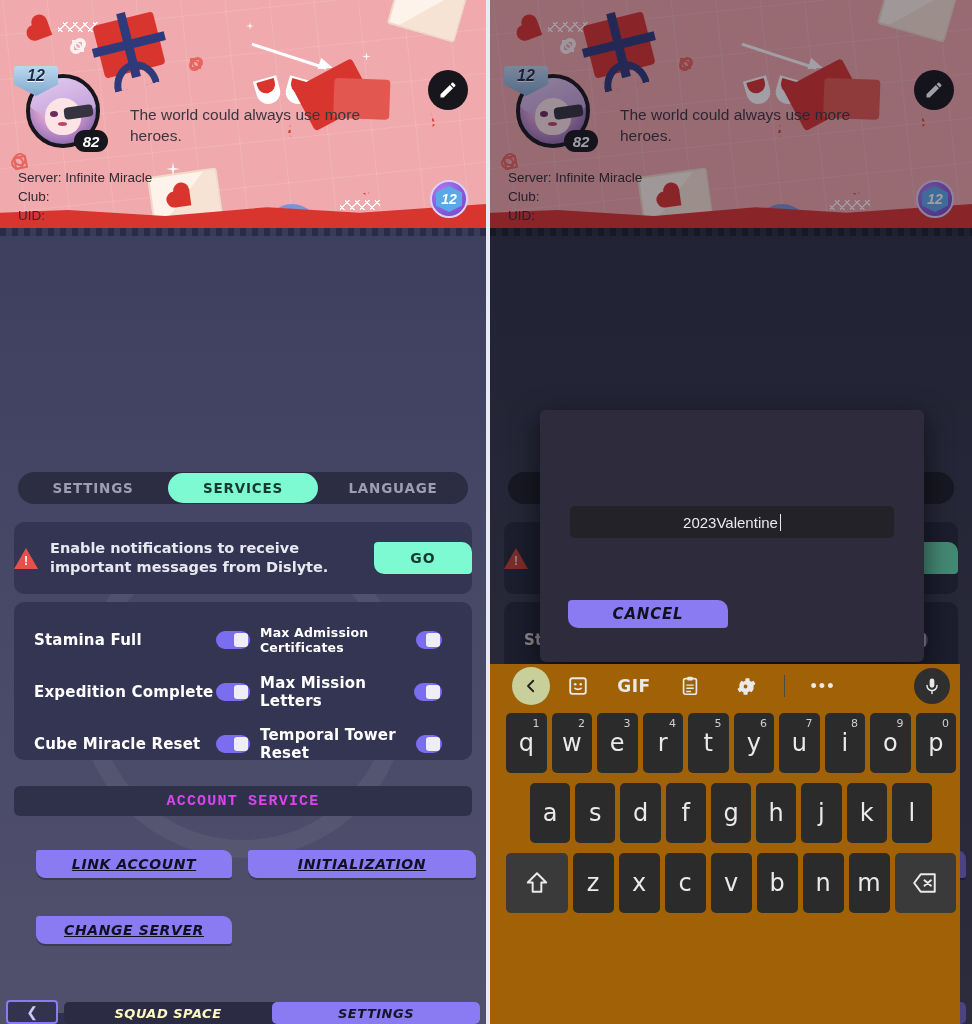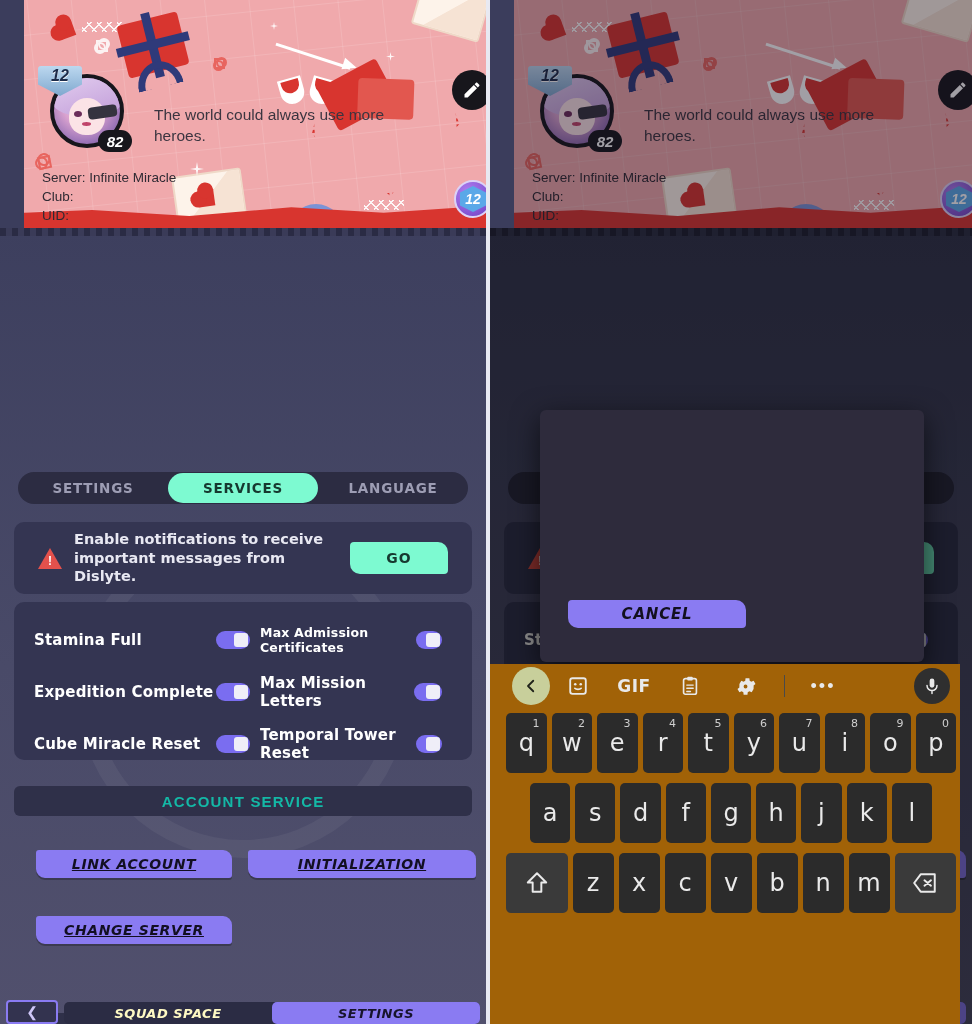--- a/index.html
+++ b/index.html
@@ -8,21 +8,21 @@
   .screen{ position:relative; width:972px; height:1024px; display:flex; }
 
   .panel{ position:relative; height:1024px; overflow:hidden; background:#3b3d5c; }
   .panel.left{ width:486px; }
   .divider{ width:4px; height:1024px; background:#e8e9f2; }
   .panel.right{ width:482px; }
 
   
   .banner{ position:relative; height:228px; width:100%;
     background:#f0a9ac;
-    overflow:hidden;margin-left:24px; }
+    overflow:hidden; }
   .banner .grid{ position:absolute; inset:0;
     background-image:
       linear-gradient(rgba(255,255,255,.13) 1px, transparent 1px),
       linear-gradient(90deg, rgba(255,255,255,.13) 1px, transparent 1px);
     background-size:34px 34px; transform:rotate(-6deg) scale(1.3); }
   .banner .redwave{ position:absolute; left:0; right:0; bottom:0; height:40px;
     background:#d8352f; clip-path:polygon(0 62%,14% 55%,34% 70%,55% 48%,74% 62%,100% 40%,100% 100%,0 100%); }
   .banner .deco{ position:absolute; pointer-events:none; }
 
   .gift-box{ left:98px; top:18px; width:62px; height:54px; transform:rotate(-14deg); }
@@ -146,21 +146,21 @@
   .top-strip{ position:absolute; left:0; right:0; top:0; height:8px;
     background:repeating-linear-gradient(90deg,#2a2b44 0 6px,#3a3b58 6px 12px); }
 
   .tabs{ position:absolute; left:18px; right:18px; top:244px; height:32px;
     background:#2c2c42; border-radius:16px; display:flex; align-items:center; }
   .tab{ flex:1; text-align:center; font-size:13.5px; font-weight:bold; letter-spacing:.8px;
     color:#9d9db4; font-family:"DejaVu Sans", sans-serif; padding:7px 0; }
   .tab.active{ background:#7dfad1; color:#16382f; border-radius:16px; }
 
   .card{ position:absolute; left:14px; right:14px; background:#343552; border-radius:10px; }
-  .notif{ top:294px; height:72px; display:flex; align-items:center; padding:0 24px; gap:12px; }
+  .notif{ top:294px; height:72px; display:flex; align-items:center; padding:0 0; gap:12px; }
   .warn-tri{ width:0;height:0; border-left:12px solid transparent; border-right:12px solid transparent;
     border-bottom:21px solid #e4514c; position:relative; flex:0 0 auto; }
   .warn-tri:after{ content:"!"; position:absolute; left:-2px; top:6px; width:4px; color:#fff;
     font-size:12px; font-weight:bold; }
   .notif-txt{ flex:1; color:#e8e8f2; font-size:14.5px; font-weight:bold; line-height:1.28;
     font-family:"DejaVu Sans", sans-serif; }
   .go-btn{ width:98px; height:32px; background:#7dfad1; border-radius:4px 10px 4px 10px;
     color:#16382f; font-weight:bold; font-size:14px; display:flex; align-items:center;
     justify-content:center; letter-spacing:1px; font-family:"DejaVu Sans", sans-serif; }
 
@@ -173,22 +173,22 @@
     letter-spacing:.2px; }
   .tlabel.sm{ font-size:12.5px; }
   .sw{ width:34px; height:18px; border-radius:9px; background:#7a6df0; position:relative;
     margin-left:auto; margin-right:10px; }
   .sw i{ position:absolute; right:2px; top:2px; width:14px;height:14px; background:#efeef8;
     border-radius:3px; }
   .tcell.c2 .sw{ margin-left:8px; }
 
   .section-hdr{ position:absolute; left:14px; right:14px; height:30px; background:#2f3049;
     border-radius:6px; display:flex; align-items:center; justify-content:center;
-    color:#14b8a6; font-weight:bold; font-size:15px; letter-spacing:1.2px;
-    font-family:Liberation Sans, sans-serif; }
+    color:#d946ef; font-weight:bold; font-size:15px; letter-spacing:1.2px;
+    font-family:Liberation Mono, monospace; }
   .hdr-account{ top:558px; }
   .hdr-game{ top:785px; }
 
   .btn{ position:absolute; height:28px; background:#8a7bf2; border-radius:3px 9px 3px 9px;
     display:flex; align-items:center; justify-content:center;
     color:#120f22; font-weight:bold; font-style:italic; font-size:14px; letter-spacing:.6px;
     font-family:"DejaVu Sans", sans-serif; box-shadow:0 2px 0 rgba(0,0,0,.25);text-decoration:underline; }
   .bL{ left:36px; width:196px; } .bR{ left:248px; width:228px; }
   .r1{ top:622px; } .r2{ top:688px; }
 
@@ -209,21 +209,21 @@
 
   .dialog{ position:absolute; left:50px; top:410px; width:384px; height:252px;
     background:#2e2b3c; border-radius:6px; box-shadow:0 8px 28px rgba(0,0,0,.6); }
   .dialog h2{ text-align:center; margin-top:16px; color:#fff; font-size:17px; font-weight:bold;
     letter-spacing:1.6px; font-family:"DejaVu Sans", sans-serif; }
   .code-input{ position:absolute; left:30px; top:96px; width:324px; height:32px;
     background:#232228; border-radius:5px; display:flex; align-items:center; justify-content:center; }
   .code-input span{ color:#e9e9ee; font-size:15px; }
   .caret{ display:inline-block; width:1px; height:17px; background:#e9e9ee; margin-left:2px;
     vertical-align:-3px; }
-  .dlg-btn{ position:absolute; top:190px; width:178px; height:28px; border-radius:4px 10px 4px 10px;
+  .dlg-btn{ position:absolute; top:190px; width:160px; height:28px; border-radius:4px 10px 4px 10px;
     display:flex; align-items:center; justify-content:center; font-weight:bold; font-style:italic;
     font-size:15px; letter-spacing:.8px; color:#12101f; font-family:"DejaVu Sans", sans-serif; }
   .dlg-cancel{ left:28px; background:#8a7bf2; }
   .dlg-confirm{ left:200px; background:#7dfad1; }
 
   
   .kb{ position:absolute; left:0; right:12px; bottom:0; height:360px; background:#a16207;padding-left:12px; }
   .kb-top{ height:44px; display:flex; align-items:center; padding:0 10px; gap:0; }
   .kb-back{ width:38px; height:38px; border-radius:50%; background:#c8cf9b;
     display:flex; align-items:center; justify-content:center; }
@@ -562,20 +562,24 @@
         <div class="navbar">
           <div class="navtab">SQUAD SPACE</div>
           <div class="navtab active">SETTINGS</div>
         </div>
       </div>
 
       <div class="dim"></div>
     </div>
 
     <div class="dialog">
+      <div class="code-input">
+        <span>2023Valentine</span>
+          <span class="caret"></span>
+      </div>
       <div class="dlg-btn dlg-cancel">CANCEL</div>
     </div>
 
     <div class="kb">
       <div class="kb-top">
         <div class="kb-back">
           <svg viewBox="0 0 24 24">
               <path d="M15 5 8 12l7 7" stroke="#20231a" stroke-width="2.4" fill="none" stroke-linecap="round" stroke-linejoin="round"></path>
             </svg>
         </div>

